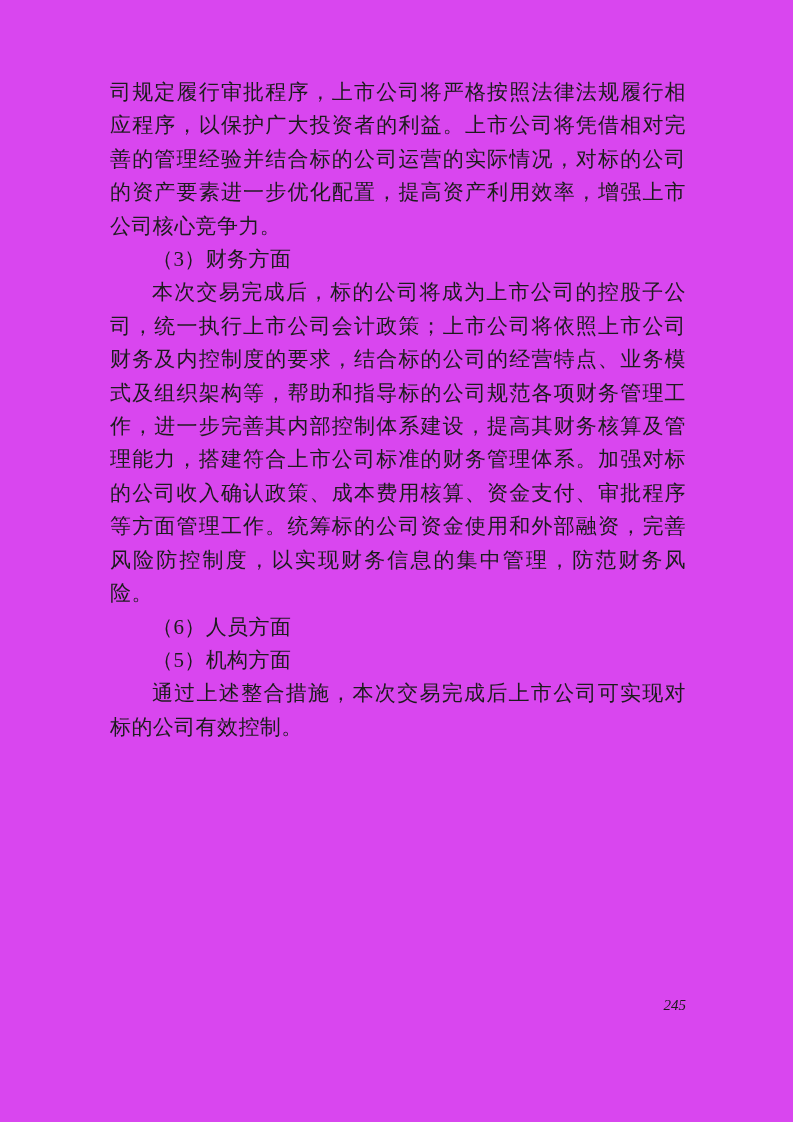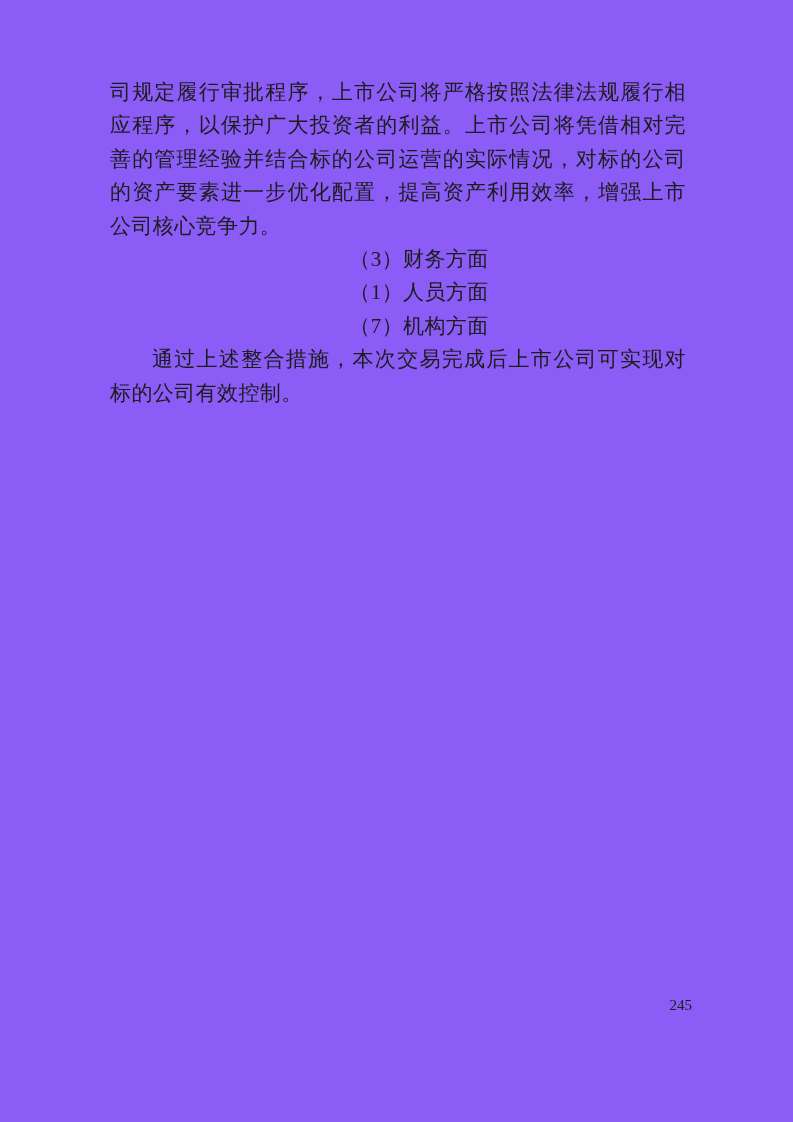--- a/index.html
+++ b/index.html
@@ -4,21 +4,21 @@
 <style>
   html, body {
     margin: 0;
     padding: 0;
     background: #ffffff;
   }
   .page {
     position: relative;
     width: 793px;
     height: 1122px;
-    background: #8b5cf6;
+    background: #d946ef;
     overflow: hidden;
     font-family: "Liberation Serif", "DejaVu Serif", serif;
   }
   .text-block {
     position: absolute;
     left: 110px;
     top: 76px;
     width: 576px;
     font-size: 21px;
     line-height: 33.4px;
@@ -29,36 +29,38 @@
   }
   .para {
     margin: 0;
     padding: 0;
     text-indent: 2em;
   }
   .para.continuation {
     text-indent: 0;
   }
   .para.heading {
-    text-align: center;
+    text-align: left;
   }
   .page-number {
     position: absolute;
-    right: 101px;
+    right: 107px;
     top: 997px;
     font-size: 15px;
     color: #1c1c1c;
+    font-style: italic;
   }
 </style>
 </head>
 <body>
 
 <div class="page">
   <div class="text-block">
     <p class="para continuation">司规定履行审批程序，上市公司将严格按照法律法规履行相应程序，以保护广大投资者的利益。上市公司将凭借相对完善的管理经验并结合标的公司运营的实际情况，对标的公司的资产要素进一步优化配置，提高资产利用效率，增强上市公司核心竞争力。</p>
     <p class="para heading">（3）财务方面</p>
-    <p class="para heading">（1）人员方面</p>
-    <p class="para heading">（7）机构方面</p>
+    <p class="para">本次交易完成后，标的公司将成为上市公司的控股子公司，统一执行上市公司会计政策；上市公司将依照上市公司财务及内控制度的要求，结合标的公司的经营特点、业务模式及组织架构等，帮助和指导标的公司规范各项财务管理工作，进一步完善其内部控制体系建设，提高其财务核算及管理能力，搭建符合上市公司标准的财务管理体系。加强对标的公司收入确认政策、成本费用核算、资金支付、审批程序等方面管理工作。统筹标的公司资金使用和外部融资，完善风险防控制度，以实现财务信息的集中管理，防范财务风险。</p>
+    <p class="para heading">（6）人员方面</p>
+    <p class="para heading">（5）机构方面</p>
     <p class="para">通过上述整合措施，本次交易完成后上市公司可实现对标的公司有效控制。</p>
 
   </div>
   <div class="page-number">245</div>
 </div>
 
 </body></html>

